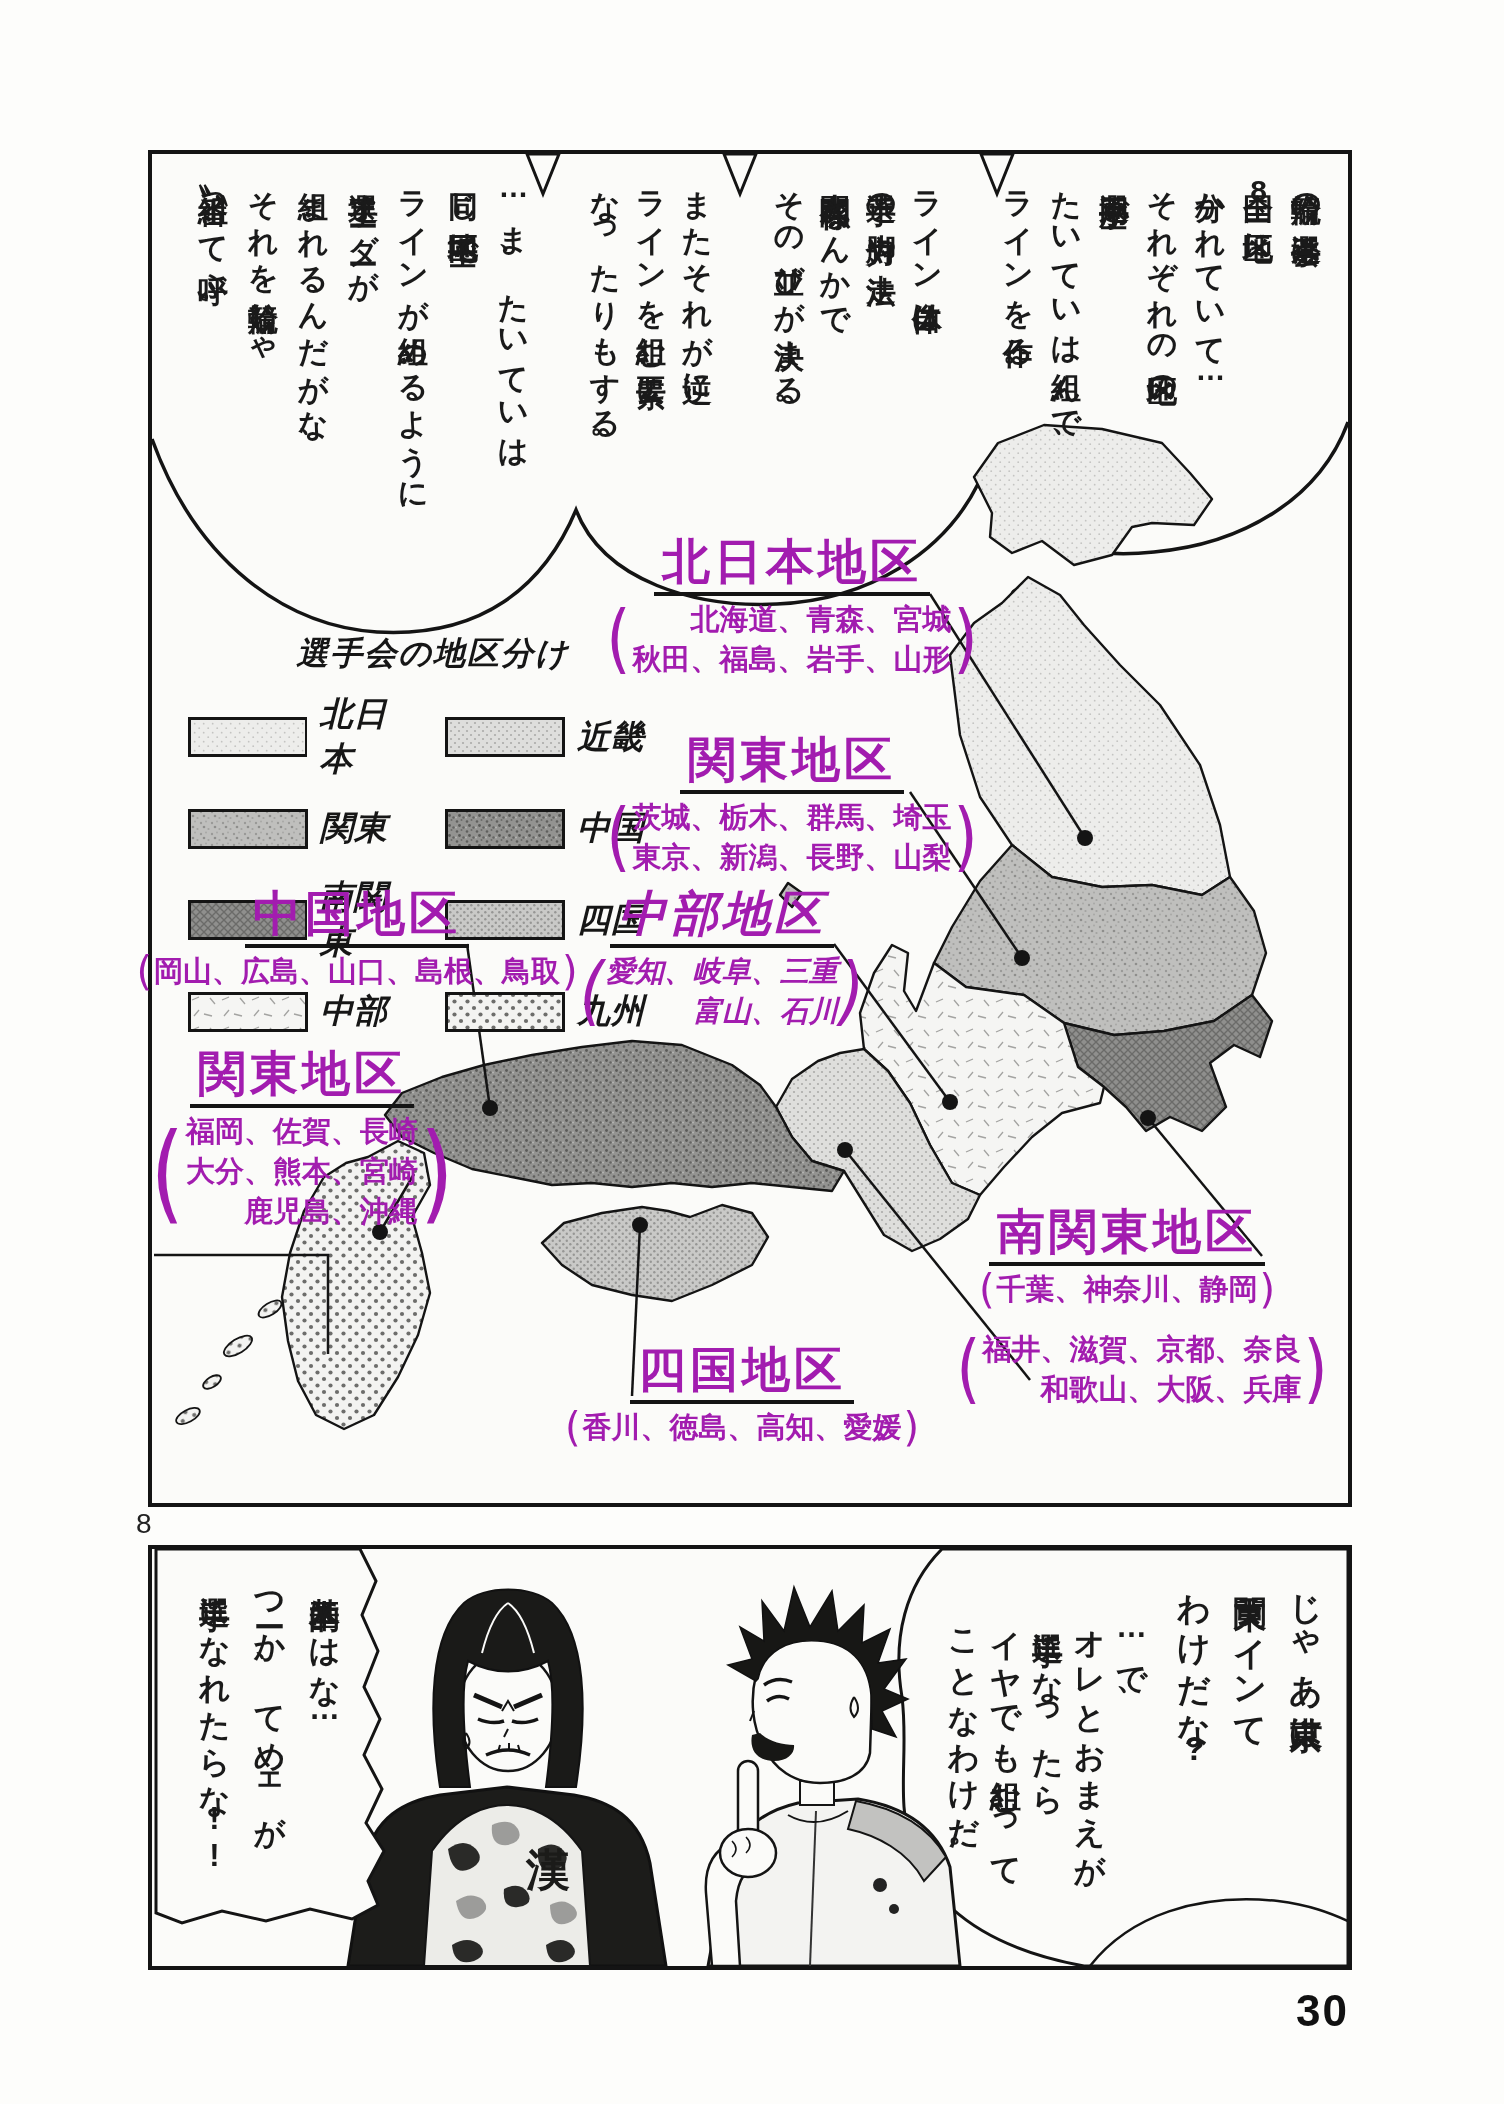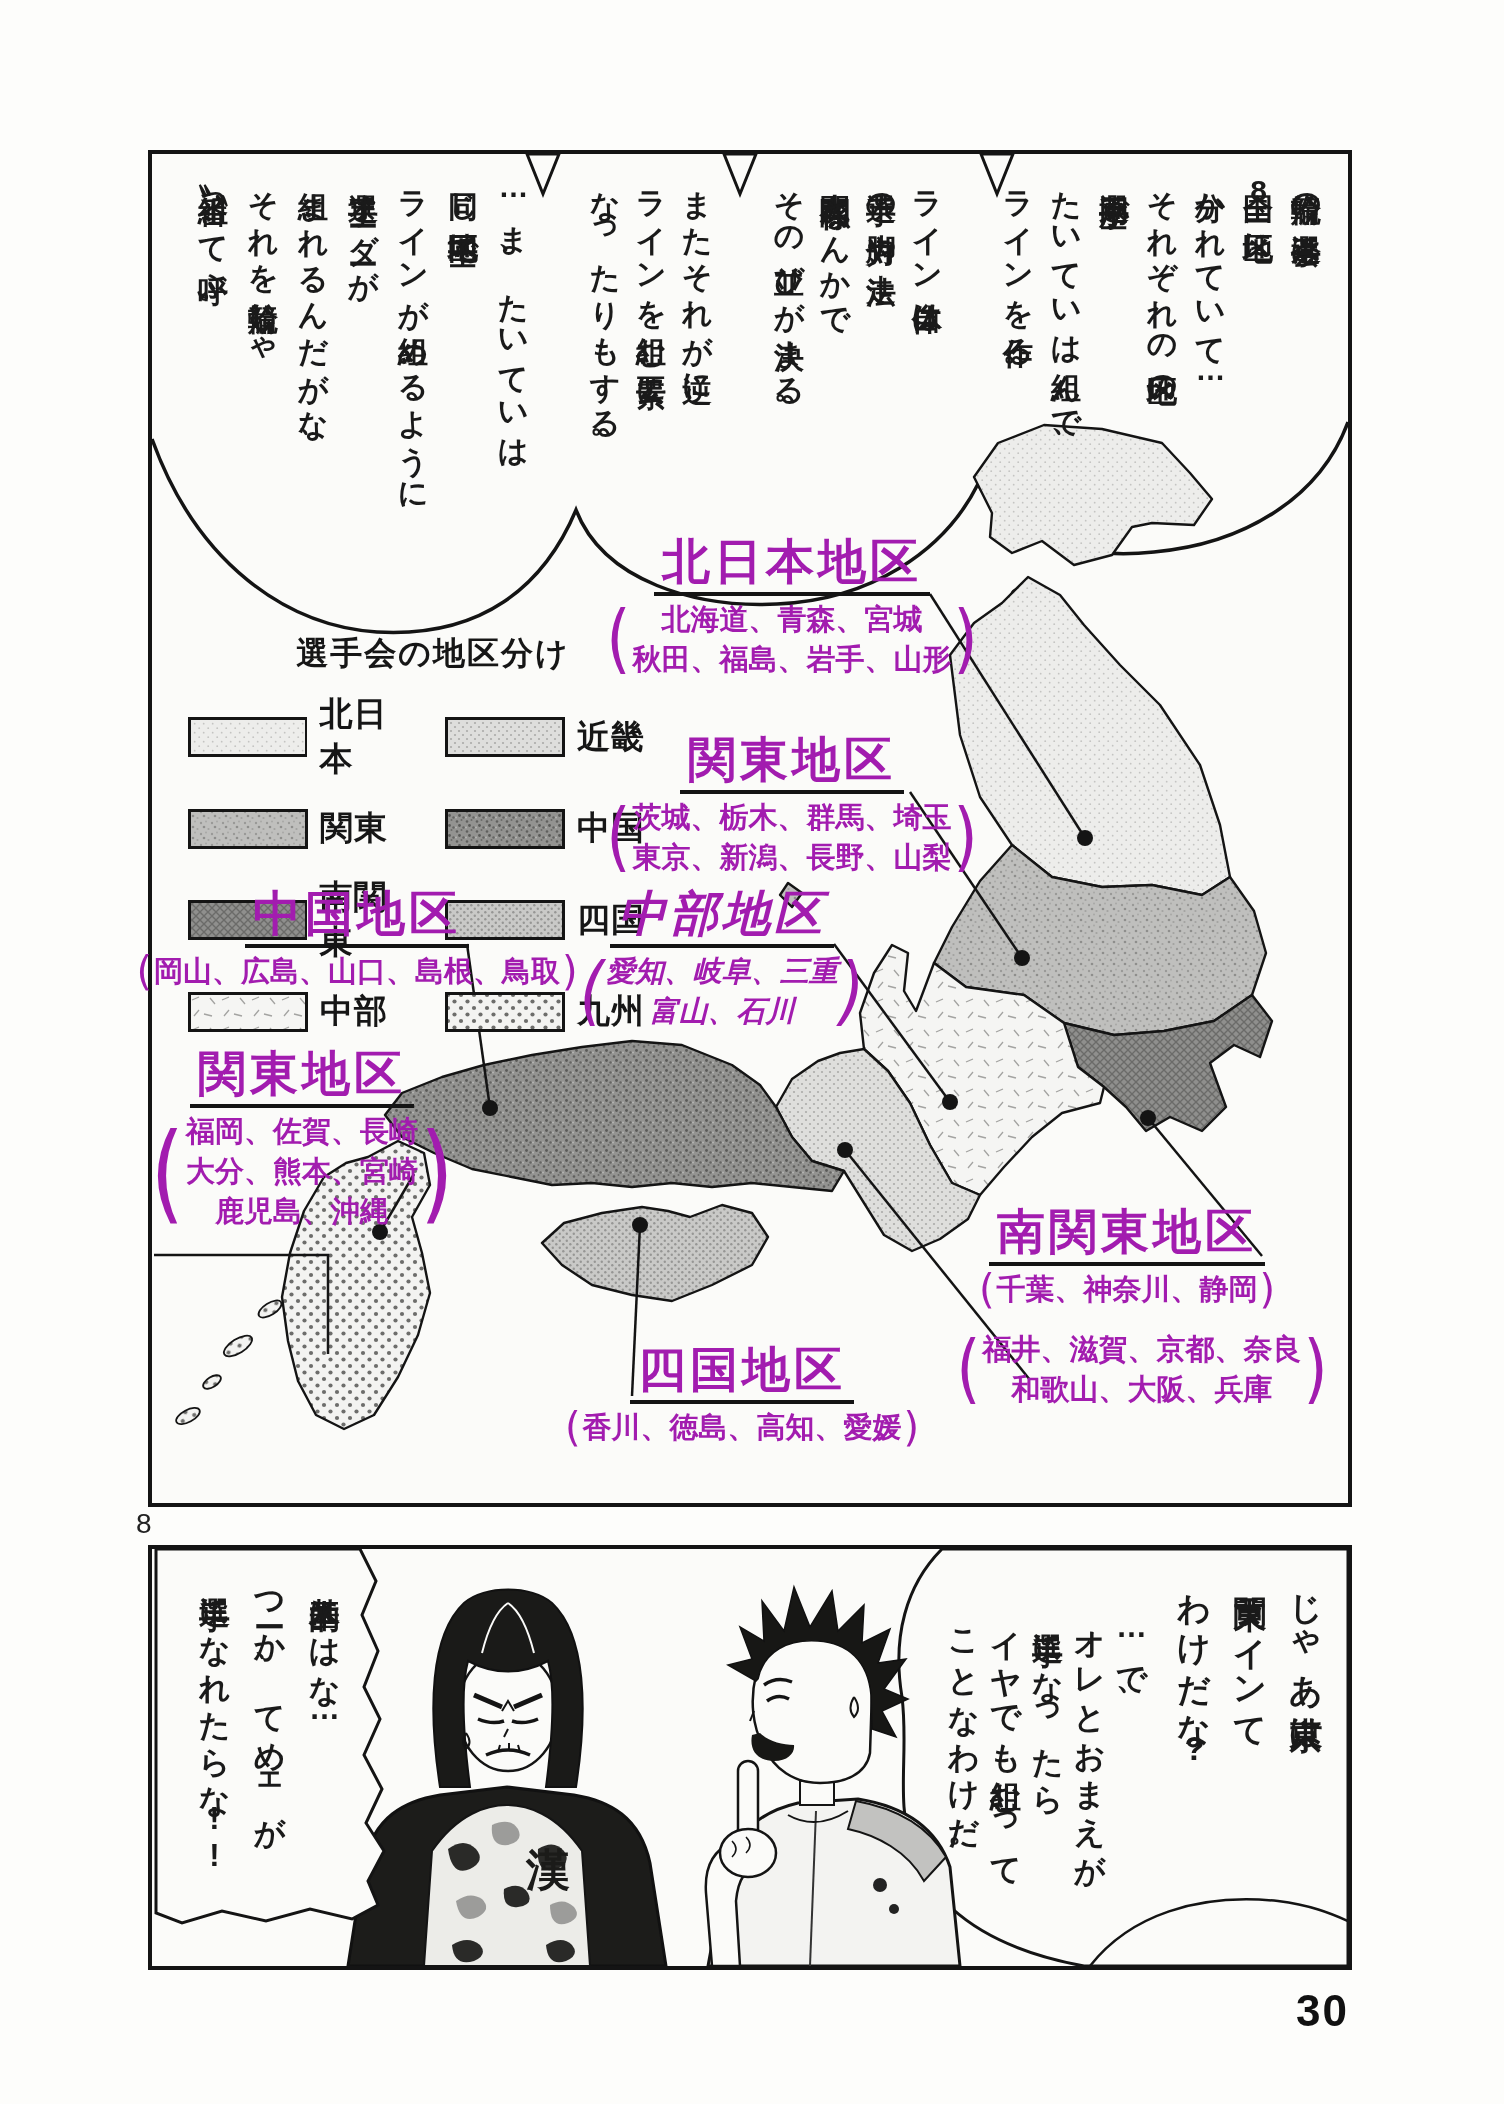--- a/index.html
+++ b/index.html
@@ -4,31 +4,31 @@
 <style>
   html,body{margin:0;padding:0;background:#fdfdfb;}
   .page{position:relative;width:1504px;height:2104px;background:#fdfdfb;
         font-family:"Liberation Sans","DejaVu Sans",sans-serif;color:#161616;overflow:hidden;}
   .panel{position:absolute;background:#fbfbf9;border:4px solid #141414;box-sizing:border-box;}
   .panel-1{left:148px;top:150px;width:1204px;height:1357px;}
   .panel-2{left:148px;top:1545px;width:1204px;height:425px;overflow:hidden;}
   .vtext{position:absolute;writing-mode:vertical-rl;text-orientation:upright;white-space:pre;
          font-weight:600;color:#1a1a1a;letter-spacing:2px;z-index:5;}
   .bub-top{font-size:30px;line-height:48px;}
-  .legend{position:absolute;left:36px;top:478px;width:490px;z-index:4;}
+  .legend{position:absolute;left:36px;top:478px;width:490px;z-index:4;font-style:italic;}
   .legend-title{text-align:center;font-size:32px;font-weight:700;letter-spacing:2px;margin-bottom:16px;}
   .legend-grid{display:grid;grid-template-columns:1fr 1fr;grid-column-gap:26px;grid-row-gap:19px;gap:24px;}
   .legend-item{display:flex;align-items:center;gap:12px;}
   .legend-item .lab{font-size:33px;font-weight:700;letter-spacing:1px;}
   .region-label{position:absolute;text-align:center;color:#a21caf;z-index:4;}
   .region-title{display:inline-block;font-size:48px;font-weight:700;letter-spacing:4px;
                 border-bottom:4px solid #141414;padding:0 8px 5px;line-height:1.02;white-space:pre;}
   .region-prefs{display:flex;justify-content:center;align-items:center;margin-top:3px;
                 font-size:29px;font-weight:600;line-height:40px;}
-  .region-prefs .lines{white-space:pre;text-align:center;letter-spacing:0px;}
+  .region-prefs .lines{white-space:pre;text-align:right;letter-spacing:0px;}
   .paren{font-weight:400;margin:0 2px;font-family:"DejaVu Sans",sans-serif;}
   .lines-1 .paren{font-size:40px;}
   .lines-2 .paren{font-size:62px;transform:scaleY(1.2);}
   .lines-3 .paren{font-size:86px;transform:scaleY(1.25);}
   .pno{position:absolute;font-size:28px;font-weight:400;color:#222;}
   .pageno{position:absolute;font-size:44px;font-weight:700;letter-spacing:2px;color:#111;}
   svg{display:block;}
   .mapsvg{position:absolute;left:0;top:0;z-index:1;}
   .scenesvg{position:absolute;left:0;top:0;z-index:1;}
 </style>

